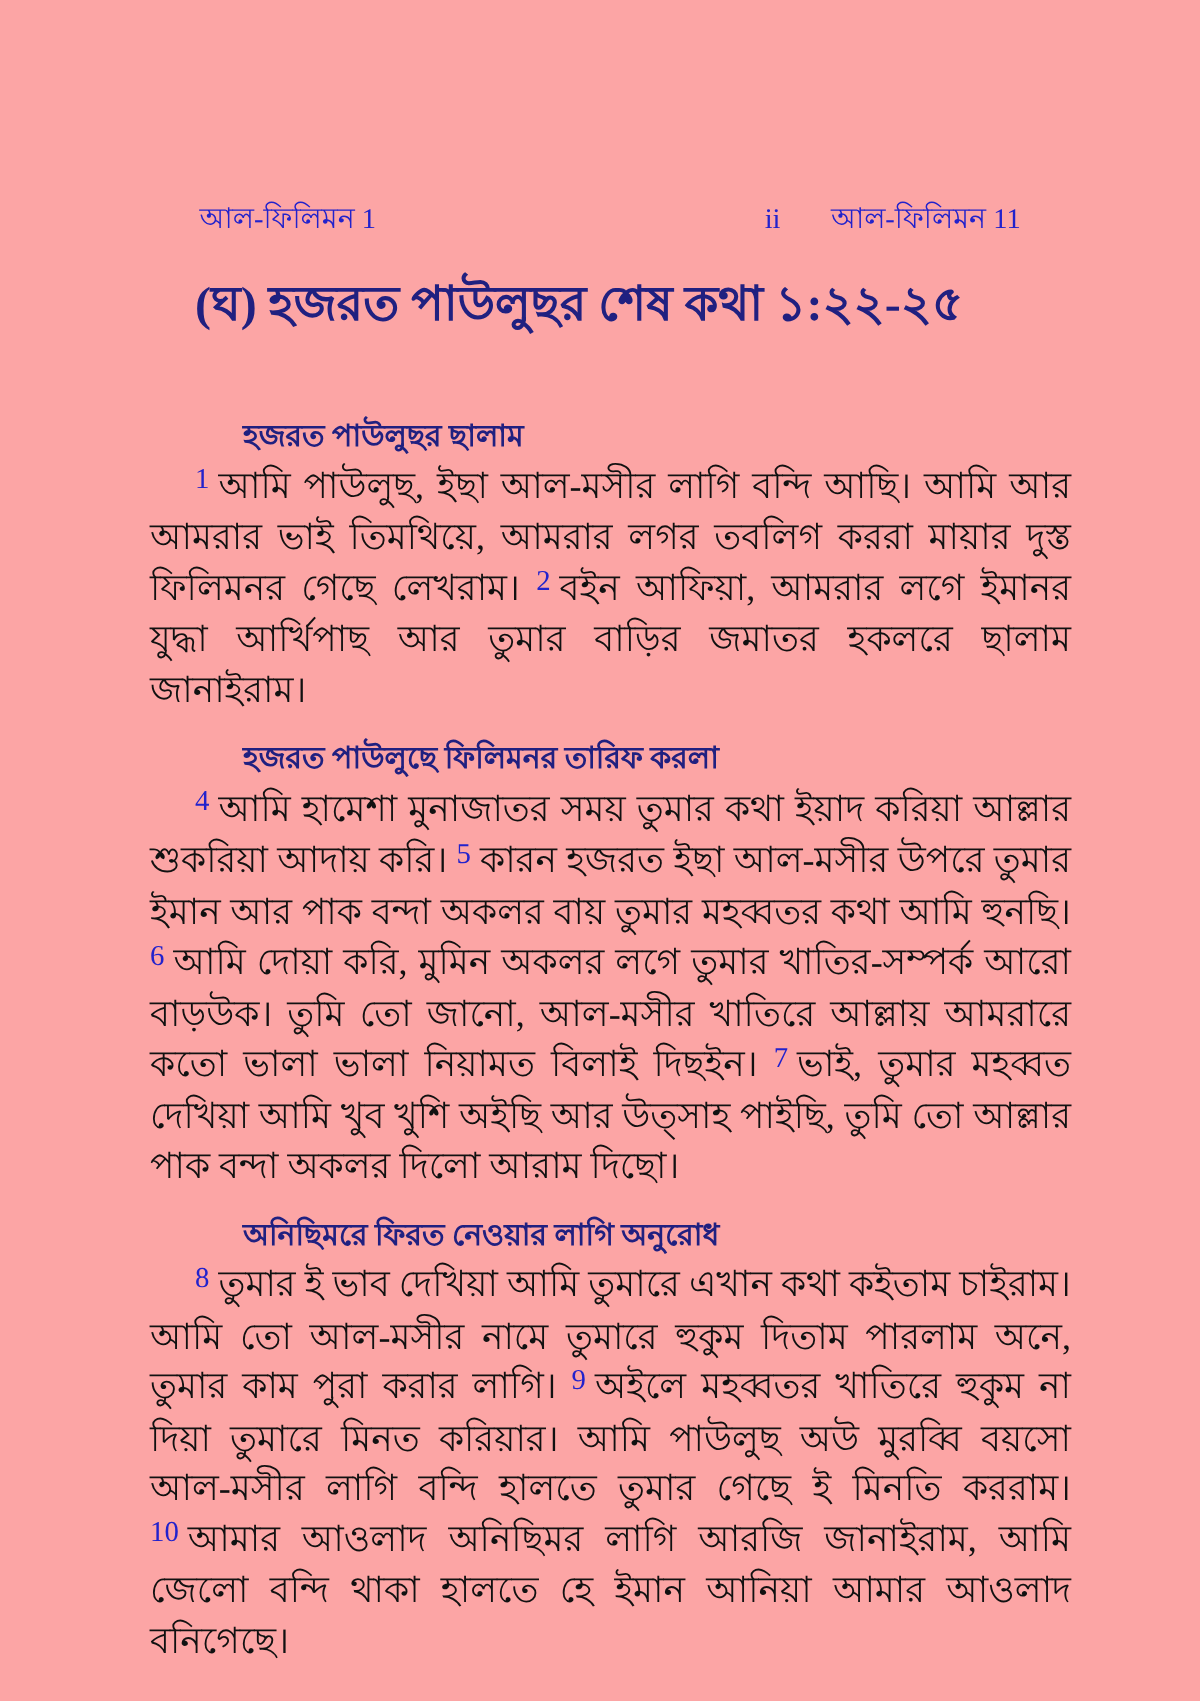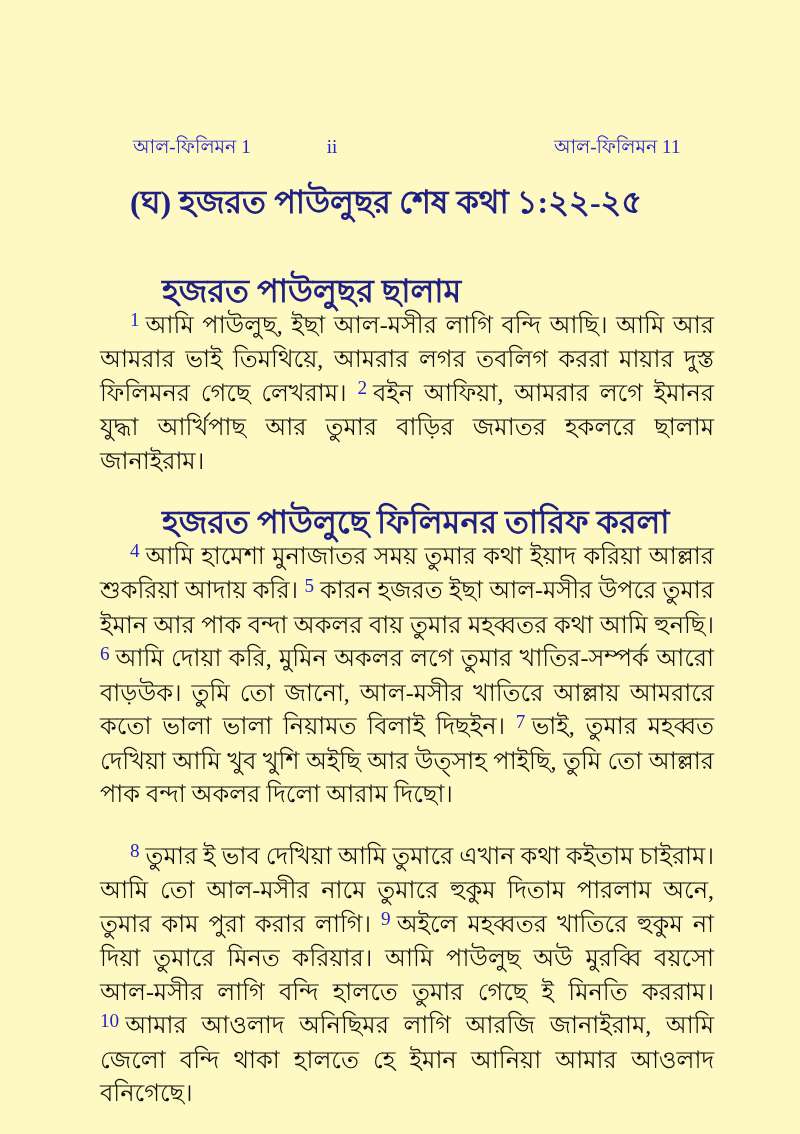--- a/index.html
+++ b/index.html
@@ -1,48 +1,48 @@
 <!DOCTYPE html>
 <html style="--accent-blue: #2222cc; --heading-navy: #202080;"><head>
 <meta charset="utf-8">
 <style>
   html, body { margin: 0; padding: 0; background: #ffffff; }
   .page {
     position: relative;
     width: 800px;
     height: 1134px;
-    background: #fef9c3;
+    background: #fca5a5;
     overflow: hidden;
     box-sizing: border-box;
     padding: 136px 86px 0 100px;
     font-family: "Liberation Serif", "DejaVu Serif", serif;
   }
   .header {
     display: flex;
     align-items: baseline;
     font-size: 19px;
     line-height: 22px;
     color: var(--accent-blue, #2222cc);
   }
   .hdr { flex: 1; }
   .hdr.left   { text-align: left; padding-left: 33px; }
-  .hdr.center { text-align: left; }
+  .hdr.center { text-align: right; }
   .hdr.right  { text-align: center; }
   .main-heading {
     margin: 27px 0 0 30px;
     font-size: 32px;
     line-height: 34px;
     font-weight: bold;
     color: var(--heading-navy, #202080);
   }
-  .sect { margin-top: 28px; }
+  .sect { margin-top: 12px; }
   #content .sect:first-child { margin-top: 56px; }
   .sect-heading {
     margin: 0 0 0 62px;
-    font-size: 32px;
+    font-size: 20px;
     line-height: 33.5px;
     font-weight: bold;
     color: var(--heading-navy, #202080);
   }
   .para {
     margin: 0;
     font-size: 24px;
     line-height: 33.5px;
     color: #111111;
     text-align: justify;
@@ -71,16 +71,17 @@
   <div id="content">
       <section class="sect">
         <h2 class="sect-heading">হজরত পাউলুছর ছালাম</h2>
         <p class="para"><span class="vnum">1</span><span class="vtext">আমি পাউলুছ, ইছা আল-মসীর লাগি বন্দি আছি। আমি আর আমরার ভাই তিমথিয়ে, আমরার লগর তবলিগ কররা মায়ার দুস্ত ফিলিমনর গেছে লেখরাম। </span><span class="vnum">2</span><span class="vtext">বইন আফিয়া, আমরার লগে ইমানর যুদ্ধা আর্খিপাছ আর তুমার বাড়ির জমাতর হকলরে ছালাম জানাইরাম।</span></p>
       </section>
       <section class="sect">
         <h2 class="sect-heading">হজরত পাউলুছে ফিলিমনর তারিফ করলা</h2>
         <p class="para"><span class="vnum">4</span><span class="vtext">আমি হামেশা মুনাজাতর সময় তুমার কথা ইয়াদ করিয়া আল্লার শুকরিয়া আদায় করি। </span><span class="vnum">5</span><span class="vtext">কারন হজরত ইছা আল-মসীর উপরে তুমার ইমান আর পাক বন্দা অকলর বায় তুমার মহব্বতর কথা আমি হুনছি। </span><span class="vnum">6</span><span class="vtext">আমি দোয়া করি, মুমিন অকলর লগে তুমার খাতির-সম্পর্ক আরো বাড়উক। তুমি তো জানো, আল-মসীর খাতিরে আল্লায় আমরারে কতো ভালা ভালা নিয়ামত বিলাই দিছইন। </span><span class="vnum">7</span><span class="vtext">ভাই, তুমার মহব্বত দেখিয়া আমি খুব খুশি অইছি আর উত্‌সাহ পাইছি, তুমি তো আল্লার পাক বন্দা অকলর দিলো আরাম দিছো।</span></p>
       </section>
       <section class="sect">
+        <h2 class="sect-heading">অনিছিমরে ফিরত নেওয়ার লাগি অনুরোধ</h2>
         <p class="para"><span class="vnum">8</span><span class="vtext">তুমার ই ভাব দেখিয়া আমি তুমারে এখান কথা কইতাম চাইরাম। আমি তো আল-মসীর নামে তুমারে হুকুম দিতাম পারলাম অনে, তুমার কাম পুরা করার লাগি। </span><span class="vnum">9</span><span class="vtext">অইলে মহব্বতর খাতিরে হুকুম না দিয়া তুমারে মিনত করিয়ার। আমি পাউলুছ অউ মুরব্বি বয়সো আল-মসীর লাগি বন্দি হালতে তুমার গেছে ই মিনতি কররাম। </span><span class="vnum">10</span><span class="vtext">আমার আওলাদ অনিছিমর লাগি আরজি জানাইরাম, আমি জেলো বন্দি থাকা হালতে হে ইমান আনিয়া আমার আওলাদ বনিগেছে। </span></p>
       </section>
     </div>
 </div>
 
 </body></html>

